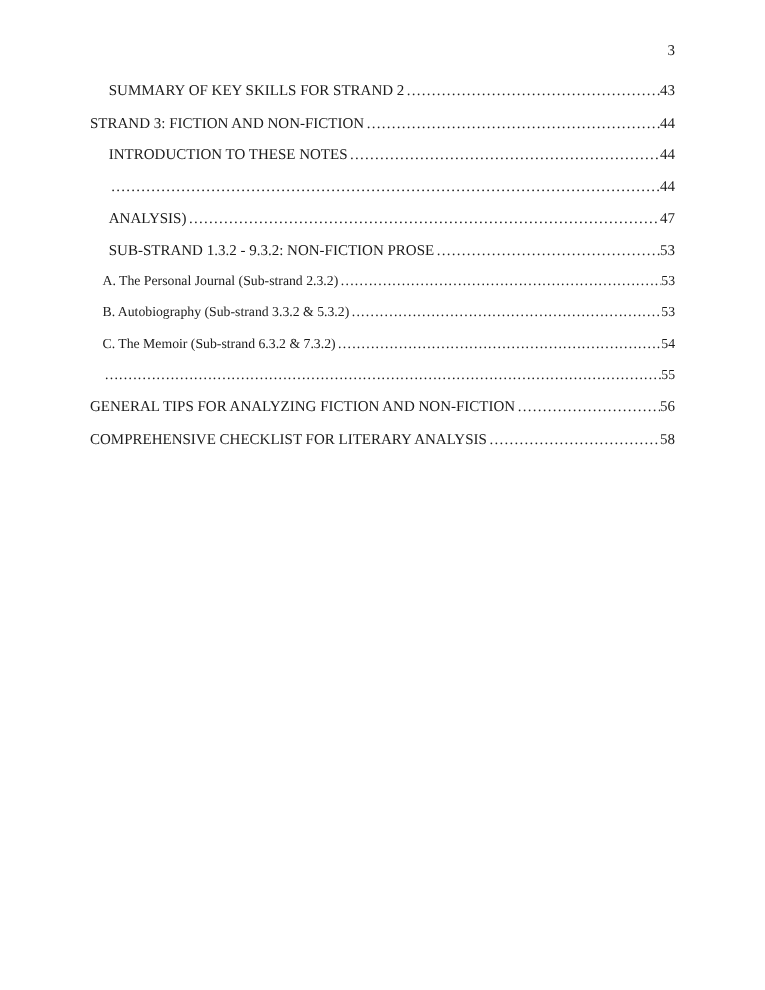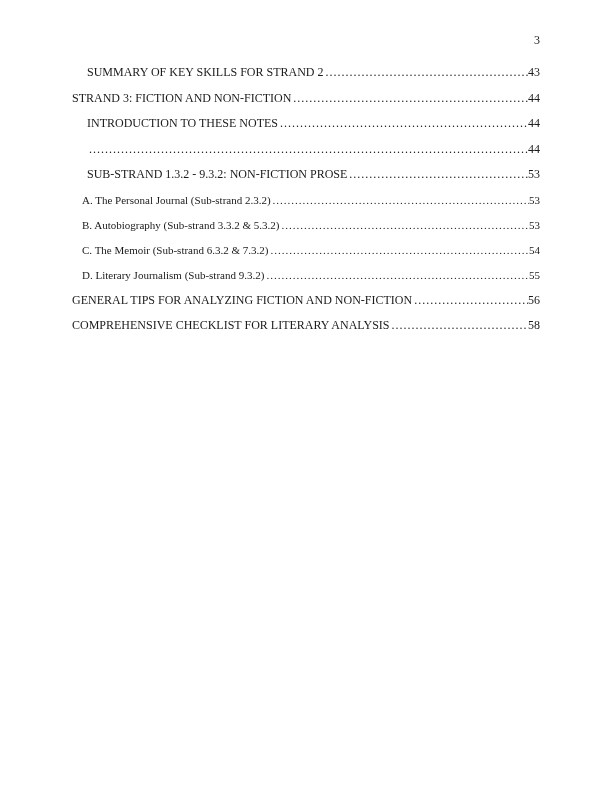--- a/index.html
+++ b/index.html
@@ -91,20 +91,25 @@
           <span class="toc-page">44</span>
         </div>
       </div>
       <div class="toc-entry level-1">
         <div class="toc-line toc-line-last">
           <span class="toc-dots"></span>
           <span class="toc-page">44</span>
         </div>
       </div>
       <div class="toc-entry level-1">
+        <div class="toc-line toc-line-last">
+          <span class="toc-text">ANALYSIS)</span>
+          <span class="toc-dots"></span>
+          <span class="toc-page">47</span>
+        </div>
       </div>
       <div class="toc-entry level-1">
         <div class="toc-line toc-line-last">
           <span class="toc-text">SUB-STRAND 1.3.2 - 9.3.2: NON-FICTION PROSE</span>
           <span class="toc-dots"></span>
           <span class="toc-page">53</span>
         </div>
       </div>
       <div class="toc-entry level-2">
         <div class="toc-line toc-line-last">
@@ -122,21 +127,20 @@
       </div>
       <div class="toc-entry level-2">
         <div class="toc-line toc-line-last">
           <span class="toc-text">C. The Memoir (Sub-strand 6.3.2 &amp; 7.3.2)</span>
           <span class="toc-dots"></span>
           <span class="toc-page">54</span>
         </div>
       </div>
       <div class="toc-entry level-2">
         <div class="toc-line toc-line-last">
-          <span class="toc-text">D. Literary Journalism (Sub-strand 9.3.2)</span>
           <span class="toc-dots"></span>
           <span class="toc-page">55</span>
         </div>
       </div>
       <div class="toc-entry level-0">
         <div class="toc-line toc-line-last">
           <span class="toc-text">GENERAL TIPS FOR ANALYZING FICTION AND NON-FICTION</span>
           <span class="toc-dots"></span>
           <span class="toc-page">56</span>
         </div>

